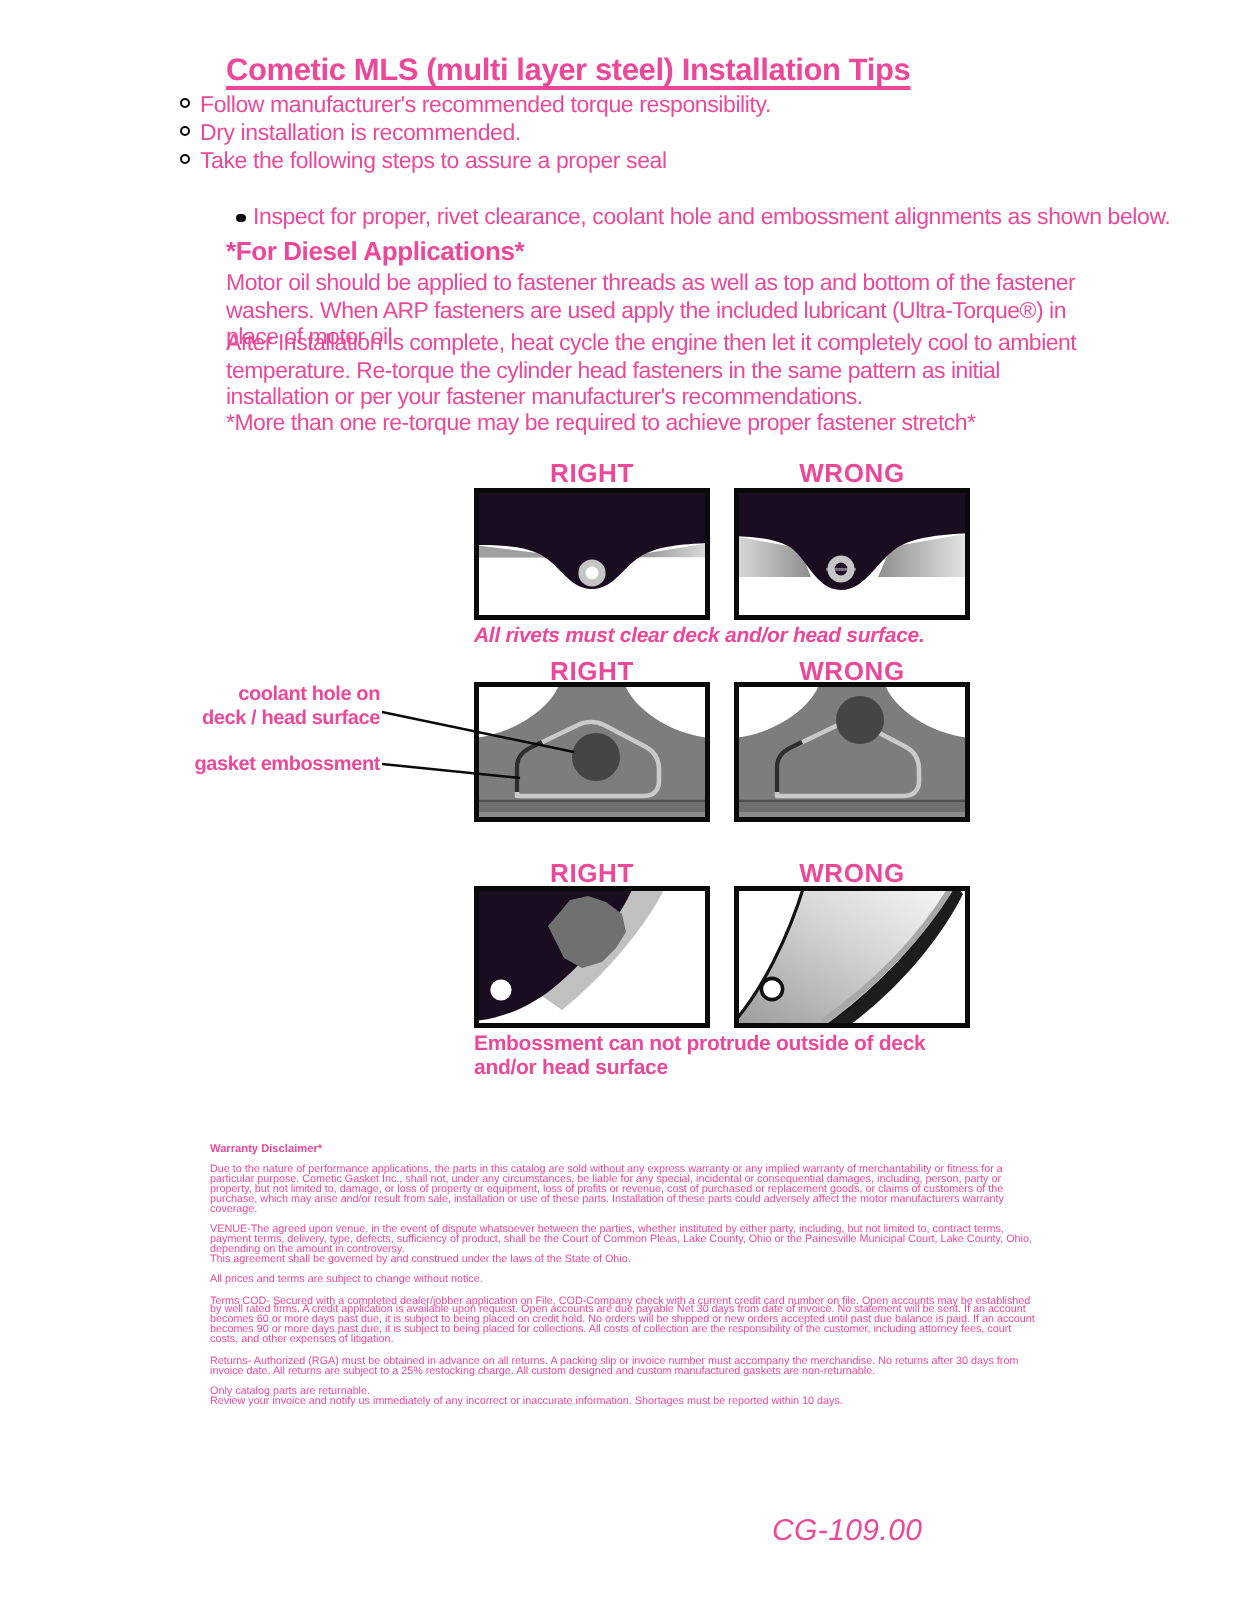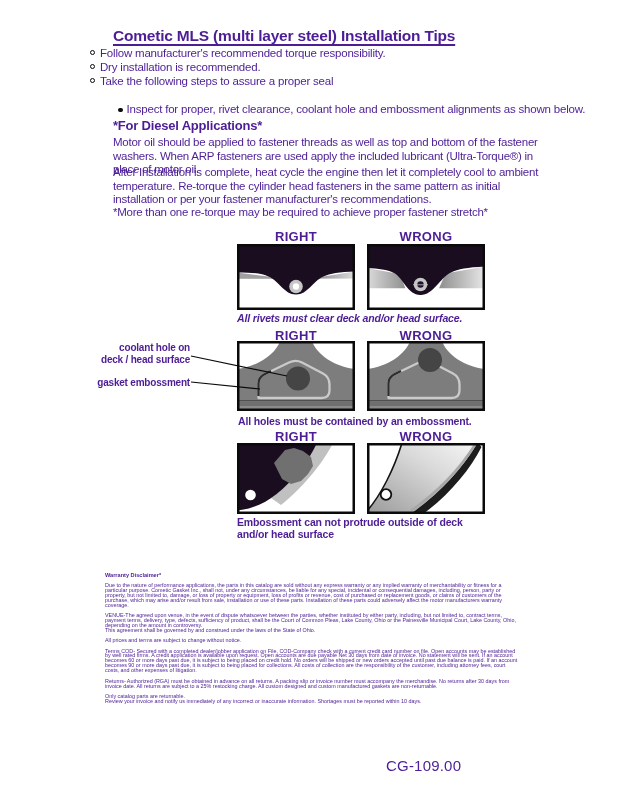--- a/index.html
+++ b/index.html
@@ -1,18 +1,18 @@
 <!DOCTYPE html>
 <html><head>
 <meta charset="utf-8">
 <style>
   html,body{margin:0;padding:0;background:#ffffff;}
   .page{
     position:relative;width:618px;height:800px;background:#ffffff;overflow:hidden;
-    font-family:"Liberation Sans","DejaVu Sans",sans-serif;color:#4c1d95;
+    font-family:"Liberation Sans","DejaVu Sans",sans-serif;color:#ec4899;
   }
   .abs{position:absolute;}
   .title{
     font-size:15.5px;font-weight:bold;letter-spacing:-0.2px;
     text-decoration:underline;text-underline-offset:3px;text-decoration-thickness:1.5px;
   }
   .tipline{font-size:11.5px;letter-spacing:-0.2px;white-space:nowrap;}
   .o-marker{display:inline-block;width:3px;height:3px;border:1px solid #0a0a0a;border-radius:50%;margin-right:5px;vertical-align:2px;}
   .dot-marker{display:inline-block;width:4.5px;height:4.5px;background:#0a0a0a;border-radius:50%;margin-right:4px;vertical-align:1px;}
   .h2{font-size:13px;font-weight:bold;letter-spacing:-0.2px;}
@@ -118,21 +118,20 @@
       <path d="M21.5,55 V42.5 C21.5,38.5 23.5,35.5 27,33.5 L34,30" fill="none" stroke="#2e2e2e" stroke-width="2.3"></path>
       <circle cx="63" cy="19" r="12" fill="#454545"></circle>
       <rect x="1.25" y="1.25" width="115.5" height="67.5" fill="none" stroke="#0a0a0a" stroke-width="2.5"></rect>
     </svg>
 
     <svg class="abs" style="left:0;top:0;pointer-events:none;" width="618" height="317" viewBox="0 0 618 317">
       <line x1="191" y1="128" x2="287" y2="148" stroke="#0a0a0a" stroke-width="1.2"></line>
       <line x1="191" y1="154" x2="260" y2="161" stroke="#0a0a0a" stroke-width="1.2"></line>
     </svg>
 
-    <div class="abs dcaption" style="left:238px;top:187px;">All holes must be contained by an embossment.</div>
 
     <div class="abs dlabel" style="left:237px;top:201px;">RIGHT</div>
     <div class="abs dlabel" style="left:367px;top:201px;">WRONG</div>
 
     <svg class="abs" style="left:237px;top:215px;" width="118" height="71" viewBox="0 0 118 71">
       <rect x="0" y="0" width="118" height="71" fill="#ffffff"></rect>
       <path d="M77,0 H96 C85,22 64,46 44,62 L34,55 C54,41 69,20 77,0 Z" fill="#c0c0c0"></path>
       <path d="M0,0 H80 C71,19 57,37 39,51.5 C27,61 13,66.5 0,67.5 Z" fill="#190d1f"></path>
       <path d="M43,13 48,7 57,5 66,8 74,14 76,23 71,31 64,38 54,41 45,36 41,28 37,20 Z" fill="#707070"></path>
       <circle cx="13.5" cy="52" r="5.3" fill="#ffffff"></circle>
@@ -164,15 +163,15 @@
     <p>Due to the nature of performance applications, the parts in this catalog are sold without any express warranty or any implied warranty of merchantability or fitness for a particular purpose.  Cometic Gasket Inc., shall not, under any circumstances, be liable for any special, incidental or consequential damages, including, person, party or property, but not limited to, damage, or loss of property or equipment, loss of profits or revenue, cost of purchased or replacement goods, or claims of customers of the purchase, which may arise and/or result from sale, installation or use of these parts.  Installation of these parts could adversely affect the motor manufacturers warranty coverage.</p>
     <p>VENUE-The agreed upon venue, in the event of dispute whatsoever between the parties, whether instituted by either party, including, but not limited to, contract terms, payment terms, delivery, type, defects, sufficiency of product, shall be the Court of Common Pleas, Lake County, Ohio or the Painesville Municipal Court, Lake County, Ohio, depending on the amount in controversy.
 This agreement shall be governed by and construed under the laws of the State of Ohio.</p>
     <p>All prices and terms are subject to change without notice.</p>
     <p>Terms COD- Secured with a completed dealer/jobber application on File, COD-Company check with a current credit card number on file.  Open accounts may be established by well rated firms.  A credit application is available upon request.  Open accounts are due payable Net 30 days from date of invoice.  No statement will be sent.  If an account becomes 60 or more days past due, it is subject to being placed on credit hold.  No orders will be shipped or new orders accepted until past due balance is paid.  If an account becomes 90 or more days past due, it is subject to being placed for collections.  All costs of collection are the responsibility of the customer, including attorney fees, court costs, and other expenses of litigation.</p>
     <p>Returns- Authorized (RGA) must be obtained in advance on all returns.  A packing slip or invoice number must accompany the merchandise.  No returns after 30 days from invoice date.  All returns are subject to a 25% restocking charge.  All custom designed and custom manufactured gaskets are non-returnable.</p>
     <p>Only catalog parts are returnable.
 Review your invoice and notify us immediately of any incorrect or inaccurate information.  Shortages must be reported within 10 days.</p>
   </div>
 
-  <div class="abs pagenum" style="left:386px;top:757px;">CG-109.00</div>
+  <div class="abs pagenum" style="left:386px;top:757px;font-style:italic;">CG-109.00</div>
 
 </div>
 
 </body></html>

